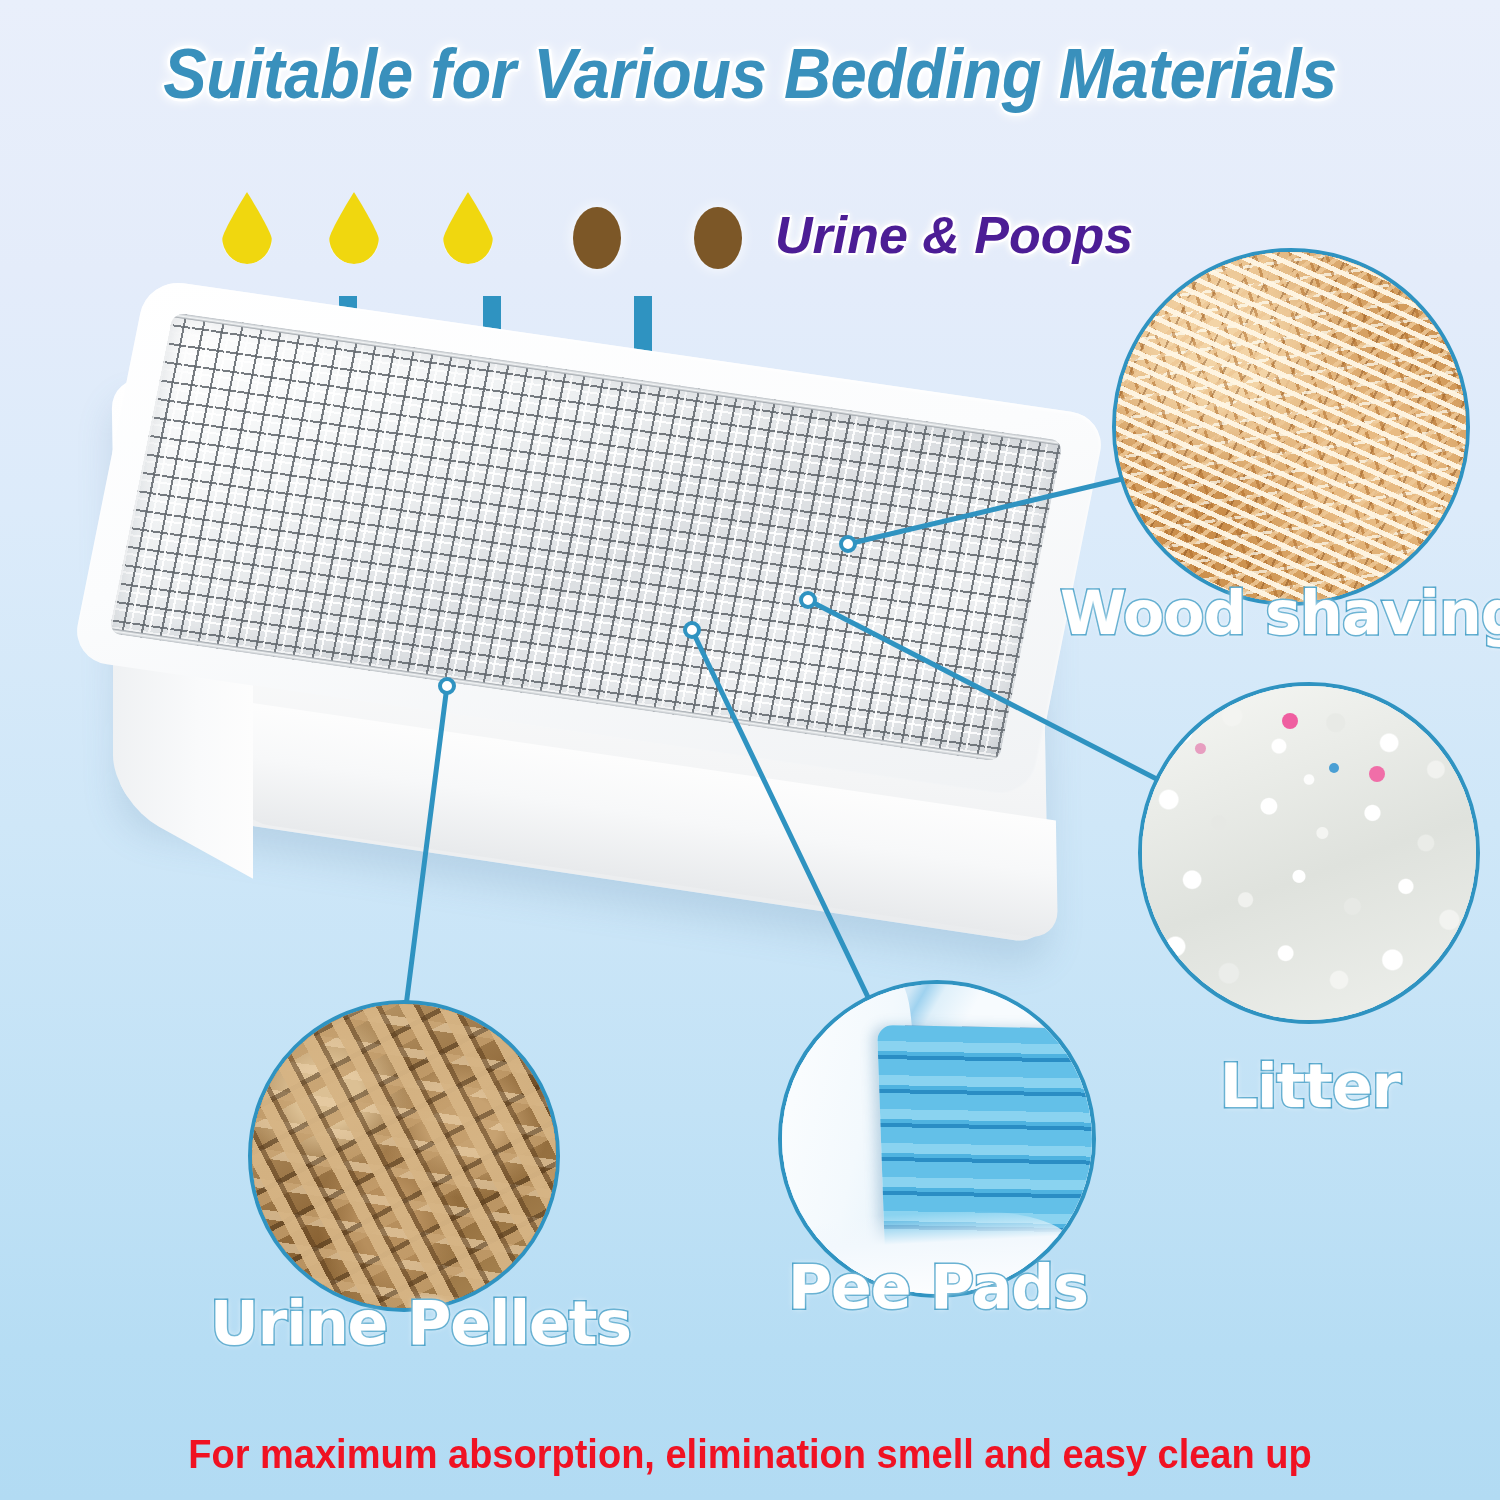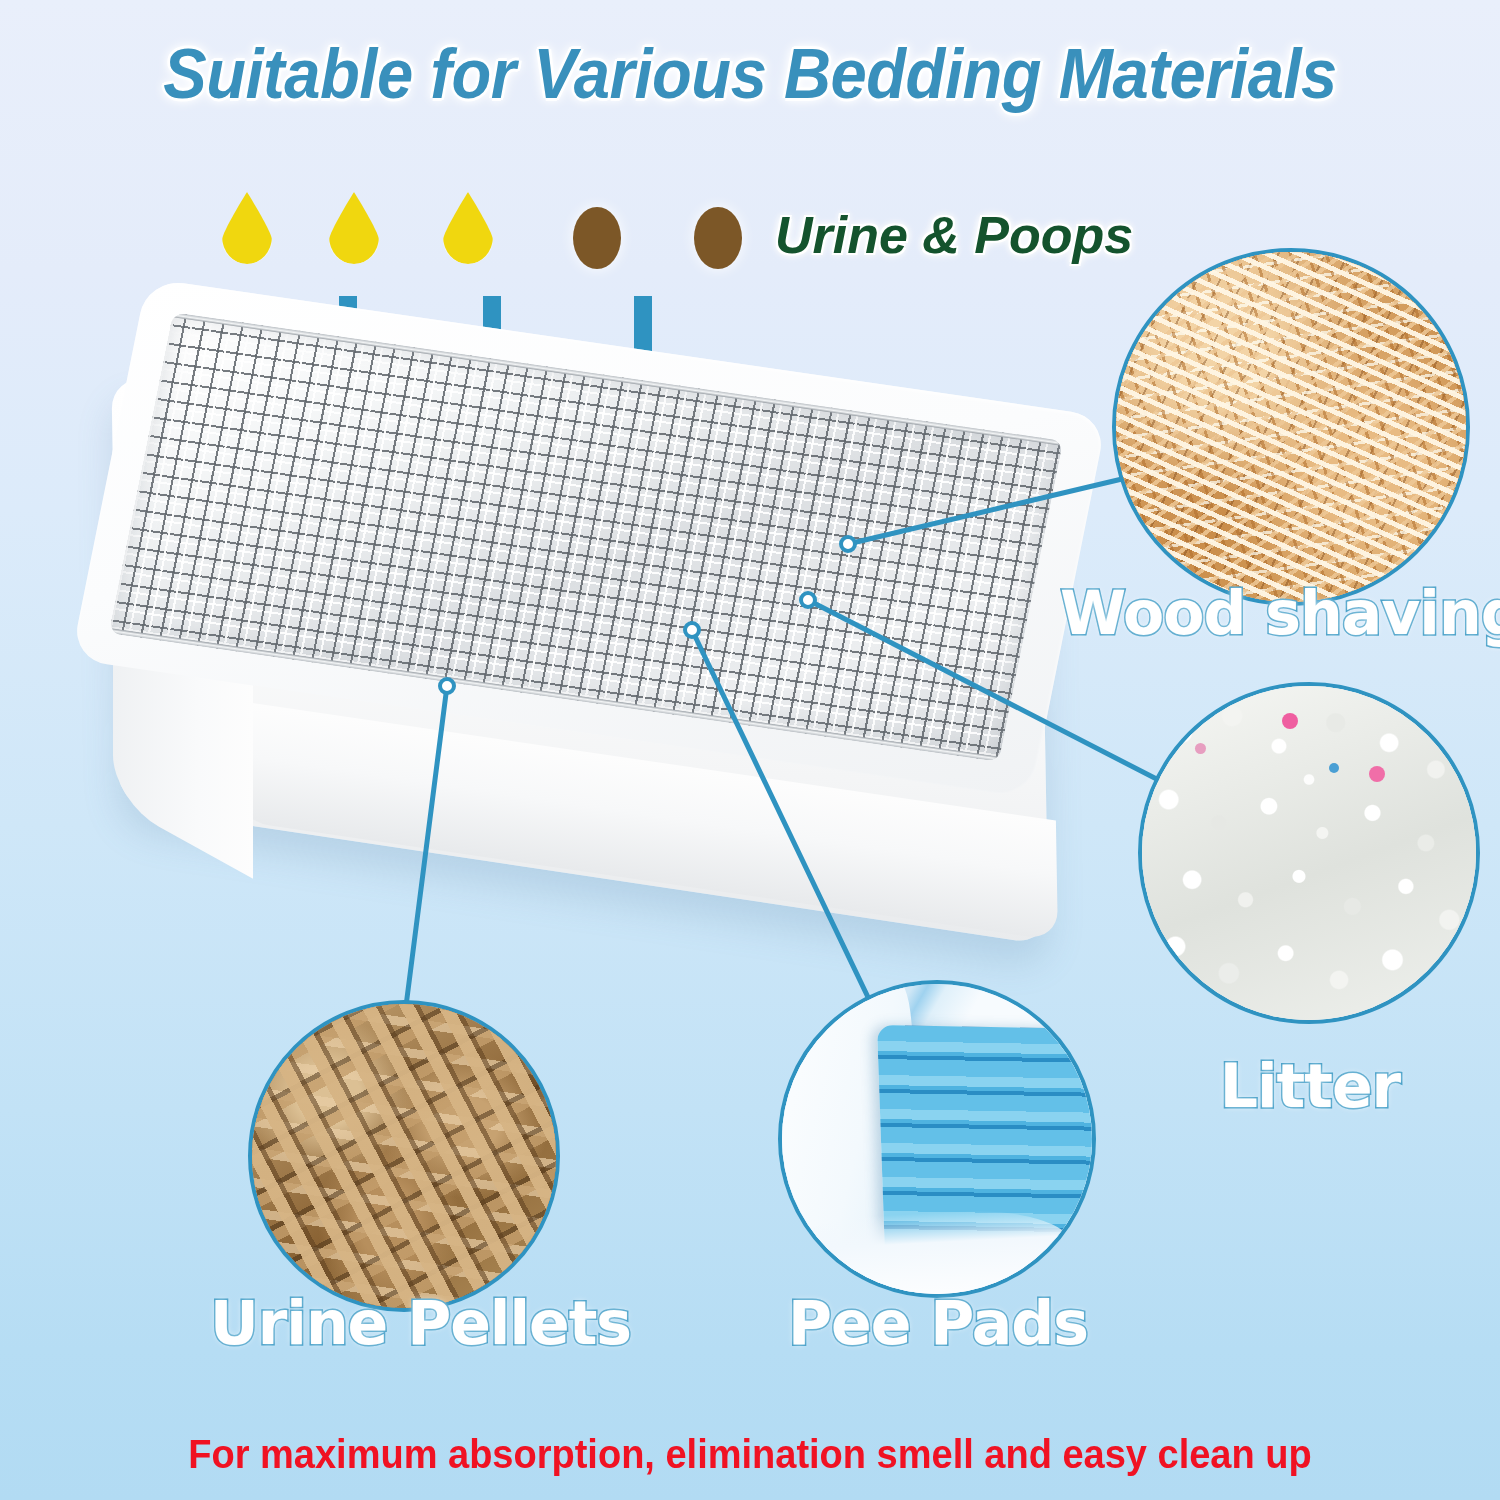--- a/index.html
+++ b/index.html
@@ -39,21 +39,21 @@
   }
   .poop{
     position:absolute;width:48px;height:62px;border-radius:50%;
     background:#7c5727;
     filter:drop-shadow(0 0 7px rgba(255,255,255,.95));
   }
   .urineLabel{
     position:absolute;
     font-family:"Liberation Sans Narrow","Liberation Sans",sans-serif;
     font-size:52px;font-weight:bold;font-style:italic;
-    color:#14532d;white-space:nowrap;
+    color:#4c1d95;white-space:nowrap;
     text-shadow:
       0 0 8px #ffffff,0 0 8px #ffffff,0 0 12px #ffffff,
       2px 2px 0 #fff,-2px -2px 0 #fff,2px -2px 0 #fff,-2px 2px 0 #fff;
   }
 
   
   .productWrap{position:absolute;left:95px;top:330px;width:1010px;height:625px;}
   .trayBody{
     position:absolute;left:20px;top:115px;width:930px;height:430px;
     background:linear-gradient(175deg,#ffffff 0%,#fdfdfd 40%,#f4f5f6 70%,#e9ebed 100%);
@@ -315,21 +315,21 @@
   </div>
   <div class="clabel" style="left:1120px;top:1051px;width:380px;">Litter</div>
 
   <div class="circ" style="left:778px;top:980px;width:318px;height:318px;">
     <div class="tex-pads">
       <div class="padSheet"></div>
       <div class="padStack"></div>
       <div class="padSheet2"></div>
     </div>
   </div>
-  <div class="clabel" style="left:760px;top:1288px;width:356px;">Pee Pads</div>
+  <div class="clabel" style="left:760px;top:1252px;width:356px;">Pee Pads</div>
 
   <div class="circ" style="left:248px;top:1000px;width:312px;height:312px;">
     <div class="tex-pellets"></div>
   </div>
   <div class="clabel" style="left:210px;top:1288px;width:390px;">Urine Pellets</div>
 
   <div class="footer">For maximum absorption, elimination smell and easy clean up</div>
 
 </div>
 

